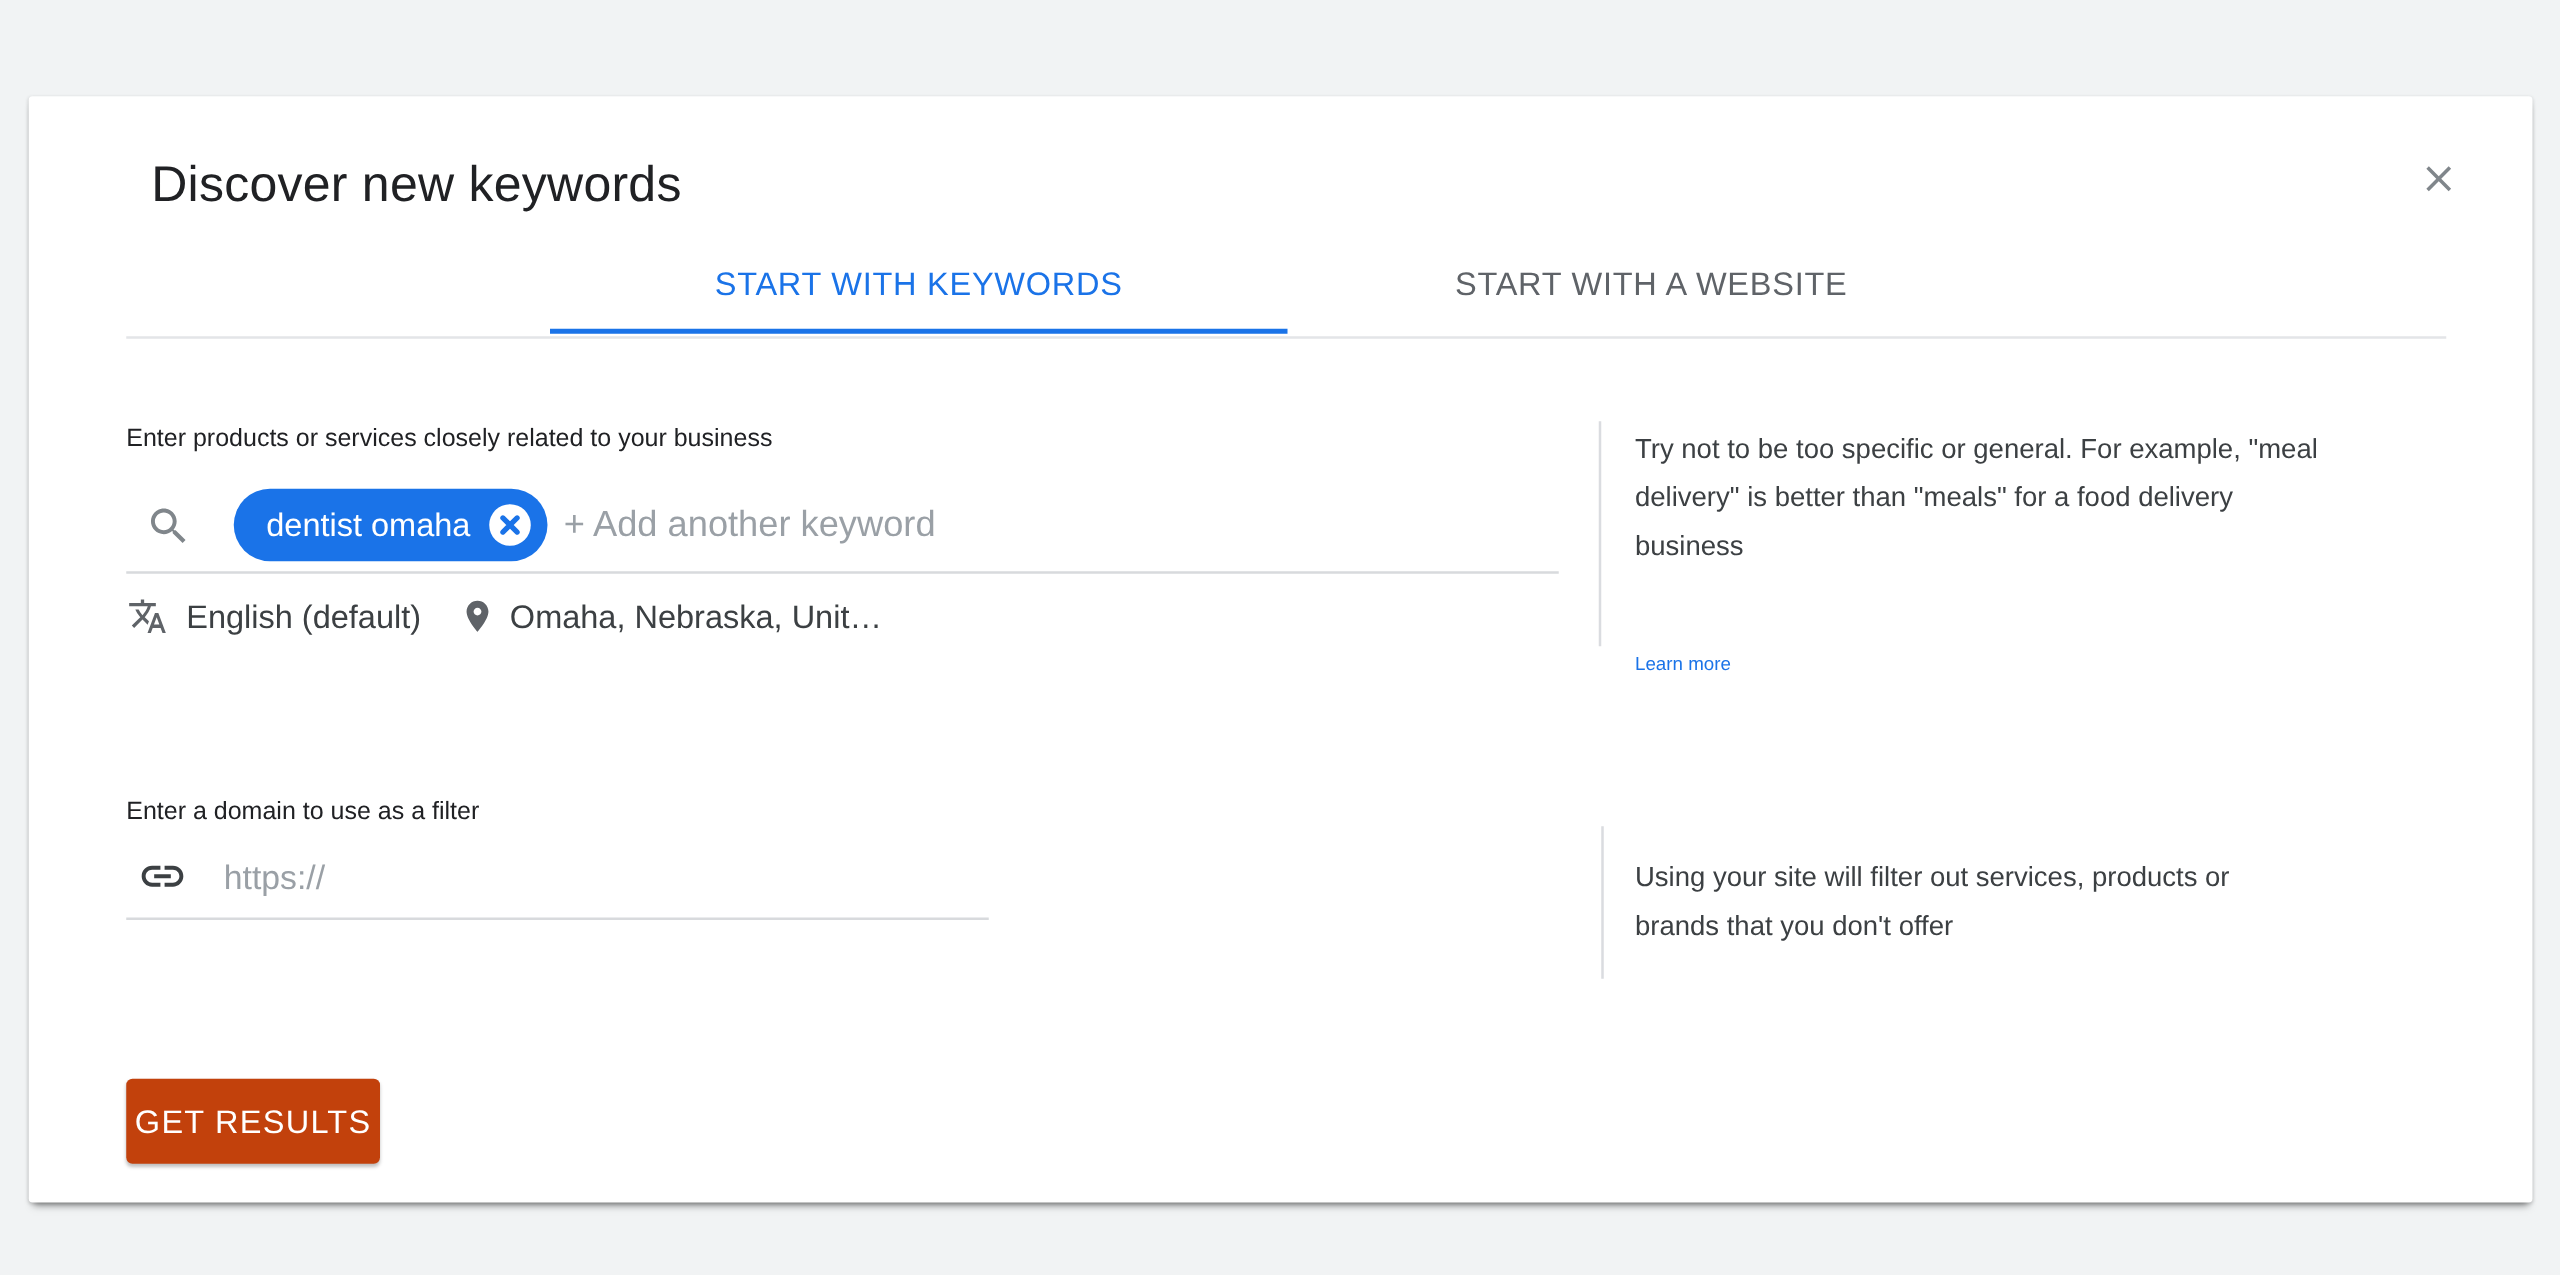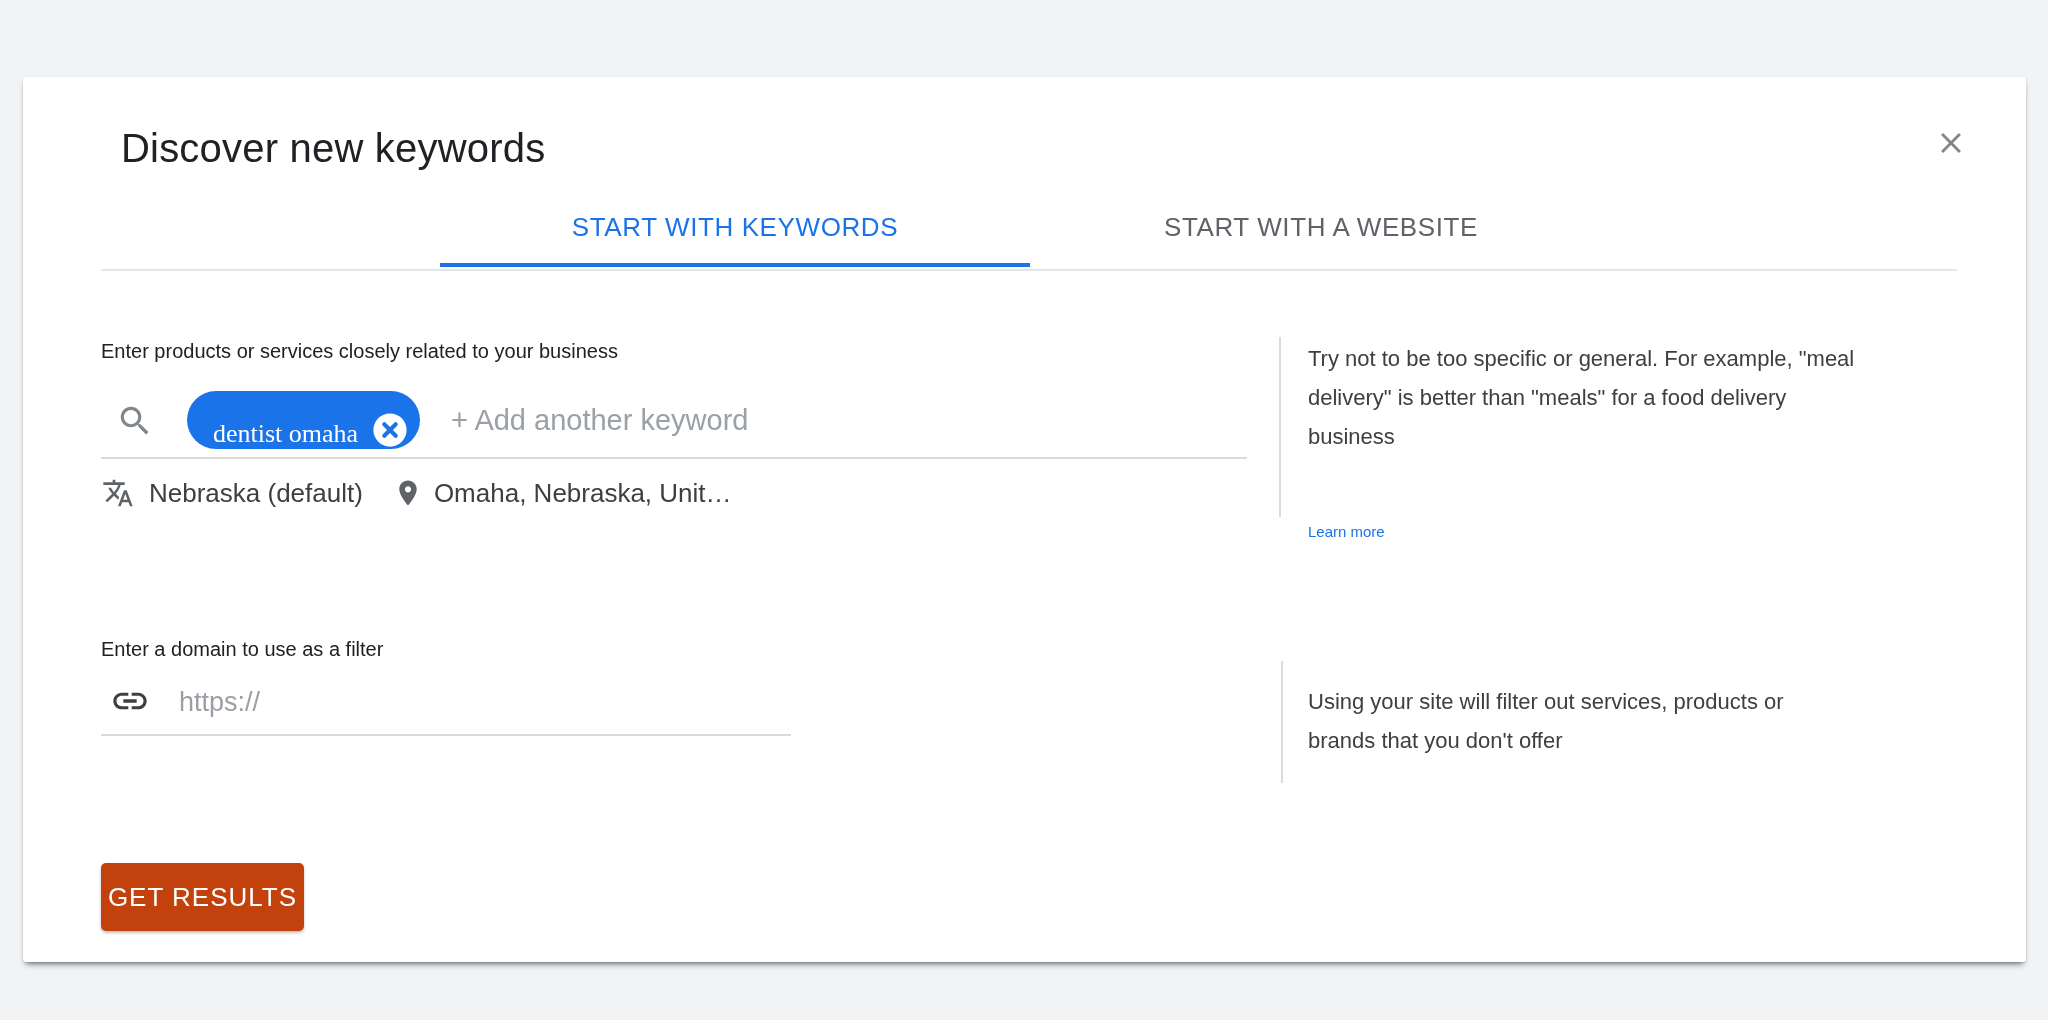--- a/index.html
+++ b/index.html
@@ -42,22 +42,22 @@
   .section-label {
     position:absolute; left:78px;
     font-size:20px; line-height:32px; color:#202124;
   }
   .label-keywords { top:258px; }
   .label-domain   { top:556px; }
   .search-icon { position:absolute; left:93px; top:325px; color:#80868b; }
   .chip {
     position:absolute; left:164px; top:314px; height:58px;
     background:#1a73e8; border-radius:29px;
-    display:flex; align-items:flex-end; gap:13px;
-    padding:0 11px 0 26px; cursor:default;font-family:Liberation Serif, serif;
+    display:flex; align-items:center; gap:13px;
+    padding:0 11px 0 26px; cursor:default;
   }
   .chip-text { color:#ffffff; font-size:26px; }
   .chip-remove { width:38px; height:38px; cursor:pointer; display:flex; }
   .keyword-input {
     position:absolute; left:428px; top:315px; width:640px; height:56px;
     border:none; outline:none; font-size:29px;
     font-family:"Liberation Sans", sans-serif; color:#7f1d1d; background:transparent;
   }
   .keyword-input::placeholder, .domain-input::placeholder { color:#9aa0a6; opacity:1; }
   .input-underline { position:absolute; background:#d8dadd; height:2px; }
@@ -138,21 +138,21 @@
   </div>
 
   <input class="keyword-input" type="text" placeholder="+ Add another keyword" style="">
 
   <div class="lang-row">
     <span class="row-icon translate-icon">
       <svg width="32" height="32" viewBox="0 0 24 24" fill="currentColor">
         <path d="M12.87 15.07l-2.54-2.51.03-.03c1.74-1.94 2.98-4.17 3.71-6.53H17V4h-7V2H8v2H1v1.99h11.17C11.5 7.92 10.44 9.75 9 11.35 8.07 10.32 7.3 9.19 6.69 8h-2c.73 1.63 1.73 3.17 2.98 4.56l-5.09 5.02L4 19l5-5 3.11 3.11.76-2.04zM18.5 10h-2L12 22h2l1.12-3h4.75L21 22h2l-4.5-12zm-2.62 7l1.62-4.33L19.12 17h-3.24z"></path>
       </svg>
     </span>
-    <span>Nebraska (default)</span>
+    <span>English (default)</span>
     <span class="row-icon pin-icon">
       <svg width="30" height="30" viewBox="0 0 24 24" fill="currentColor">
         <path d="M12 2C8.13 2 5 5.13 5 9c0 5.25 7 13 7 13s7-7.75 7-13c0-3.87-3.13-7-7-7zm0 9.5c-1.38 0-2.5-1.12-2.5-2.5s1.12-2.5 2.5-2.5 2.5 1.12 2.5 2.5-1.12 2.5-2.5 2.5z"></path>
       </svg>
     </span>
     <span>Omaha, Nebraska, Unit…</span>
   </div>
 
   <div class="input-underline underline-keywords"></div>
 

